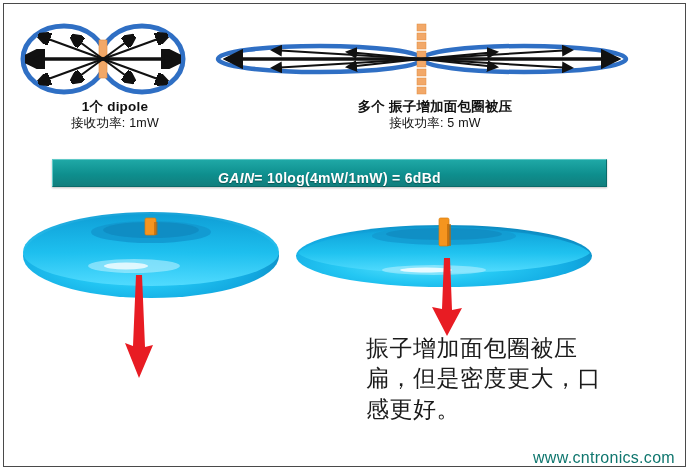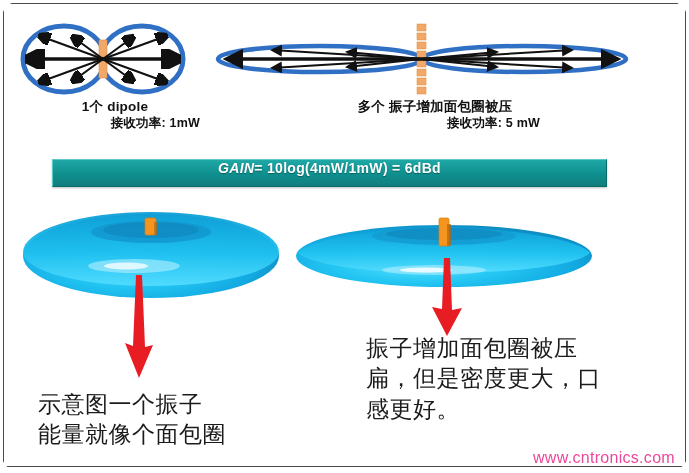--- a/index.html
+++ b/index.html
@@ -10,21 +10,20 @@
   body {
     font-family: "Liberation Sans", "DejaVu Sans", sans-serif;
   }
   #slide {
     position: relative;
     width: 689px;
     height: 473px;
     background: #ffffff;
     overflow: hidden;
     box-sizing: border-box;
-    border-radius: 23px;
   }
   
   #frame-border {
     position: absolute;
     left: 3px;
     top: 3px;
     width: 683px;
     height: 464px;
     border: 1px solid #4a4a4a;
     box-sizing: border-box;
@@ -54,43 +53,42 @@
     line-height: 1.25;
     white-space: nowrap;
   }
   .caption .line1 {
     font-size: 13.5px;
     font-weight: bold;
     letter-spacing: 0.2px;
   }
   .caption .line2 {
     font-size: 12.5px;
-    font-weight: bold;
+    font-weight: normal;
     letter-spacing: 0.2px;
-    text-align: right;
   }
   #single-dipole-caption { left: 30px; top: 99px; width: 170px; }
   #array-dipole-caption  { left: 330px; top: 99px; width: 210px; }
 
   
   #gain-band {
     position: absolute;
     left: 52px;
     top: 159px;
     width: 555px;
     height: 28px;
     background: linear-gradient(to bottom, #1fa8a6 0%, #0e8f8e 55%, #117e7d 100%);
     border-top: 1px solid #5fc9c7;
     border-left: 1px solid #5fc9c7;
     border-right: 1px solid #0a6a69;
     border-bottom: 1px solid #0a6a69;
     box-shadow: 0 1px 2px rgba(0,0,0,0.25);
     box-sizing: border-box;
     display: flex;
-    align-items: flex-start;
+    align-items: flex-end;
     justify-content: center;
   }
   #gain-text {
     color: #ffffff;
     font-size: 14px;
     font-weight: bold;
     letter-spacing: 0.3px;
     text-shadow: 0 1px 1px rgba(0,0,0,0.35);
   }
   #gain-text .ital { font-style: italic; }
@@ -114,21 +112,21 @@
     margin-top: 11px;
   }
   #text-left  { left: 38px;  top: 378px; width: 300px; text-align: left; }
   #text-right { left: 366px; top: 322px; width: 305px; text-align: left; }
 
   
   #watermark {
     position: absolute;
     right: 14px;
     bottom: 6px;
-    color: #ec4899;
+    color: #0f766e;
     font-size: 16px;
     letter-spacing: 0.3px;
     font-family: "Liberation Sans", "DejaVu Sans", sans-serif;
   }
 </style>
 </head>
 <body>
 
 <div id="slide">
 
@@ -282,21 +280,19 @@
       <path d="M24,0 L30,0 L33,72 L41,70 L27,103 L13,68 L21,71 Z" fill="#e81c23"></path>
     </svg>
   </div>
 
   <div id="red-arrow-right">
     <svg width="50" height="80" viewBox="0 0 50 80">
       <path d="M20,0 L26,0 L28,52 L38,50 L23,78 L8,49 L18,51 Z" fill="#e81c23"></path>
     </svg>
   </div>
 
-  <div class="body-text" id="text-left">示意图一个振子
-能量就像个面包圈</div>
   <div class="body-text" id="text-right">振子增加面包圈被压
 扁，但是密度更大，口
 感更好。</div>
 
   <div id="watermark">www.cntronics.com</div>
 
 </div>
 
 </body></html>

